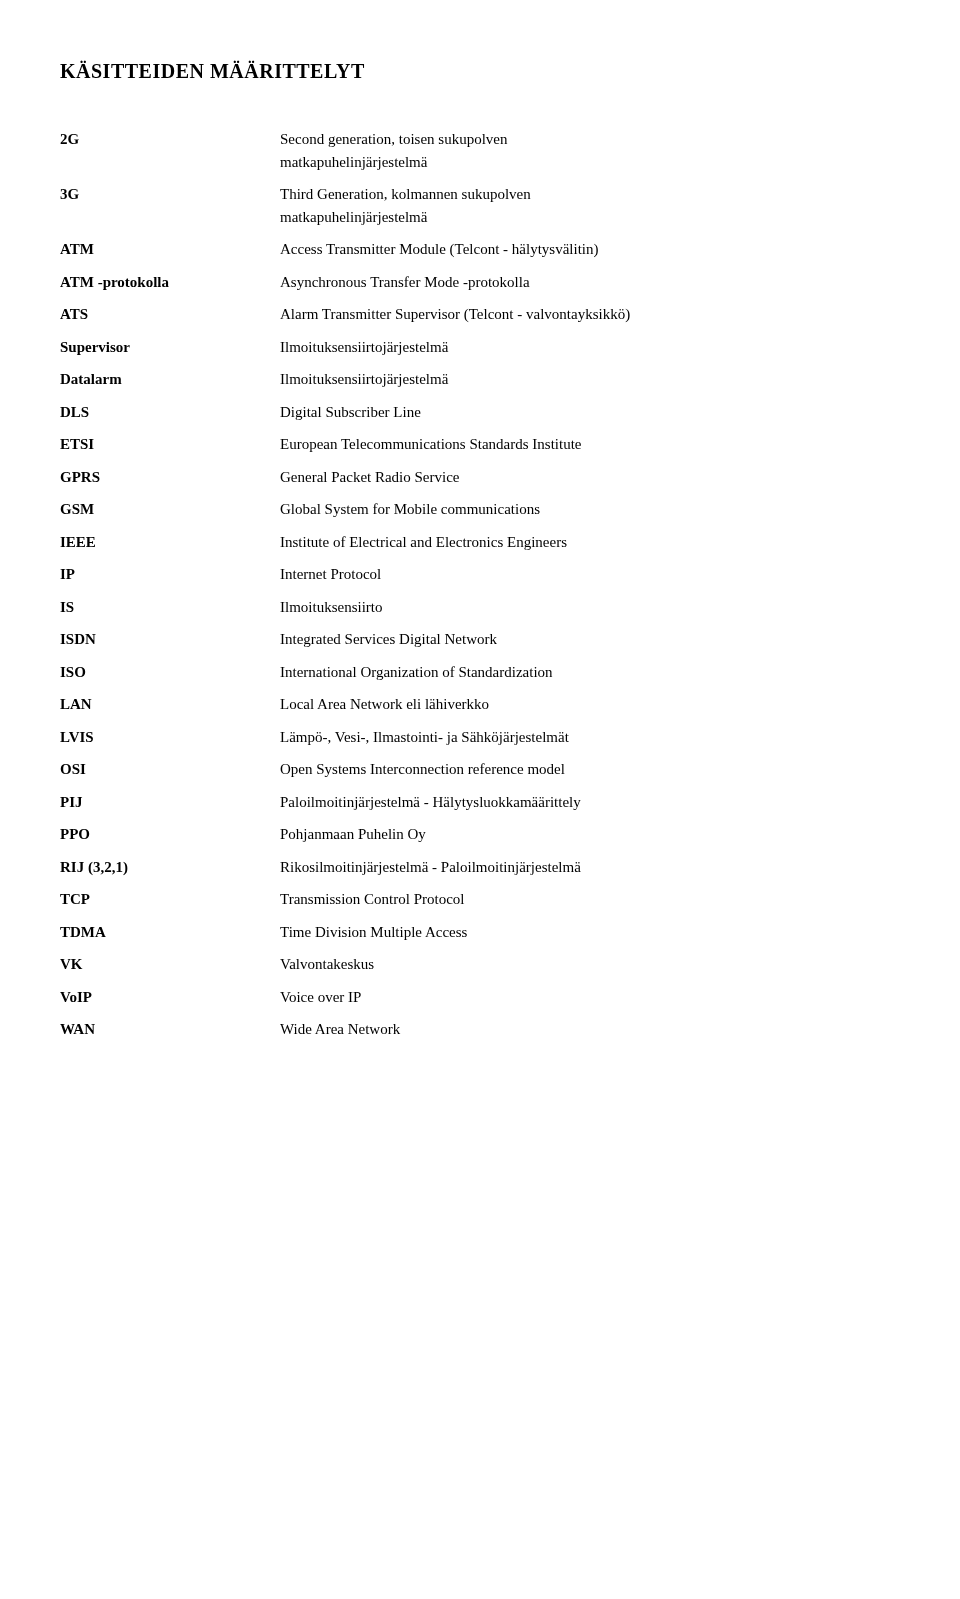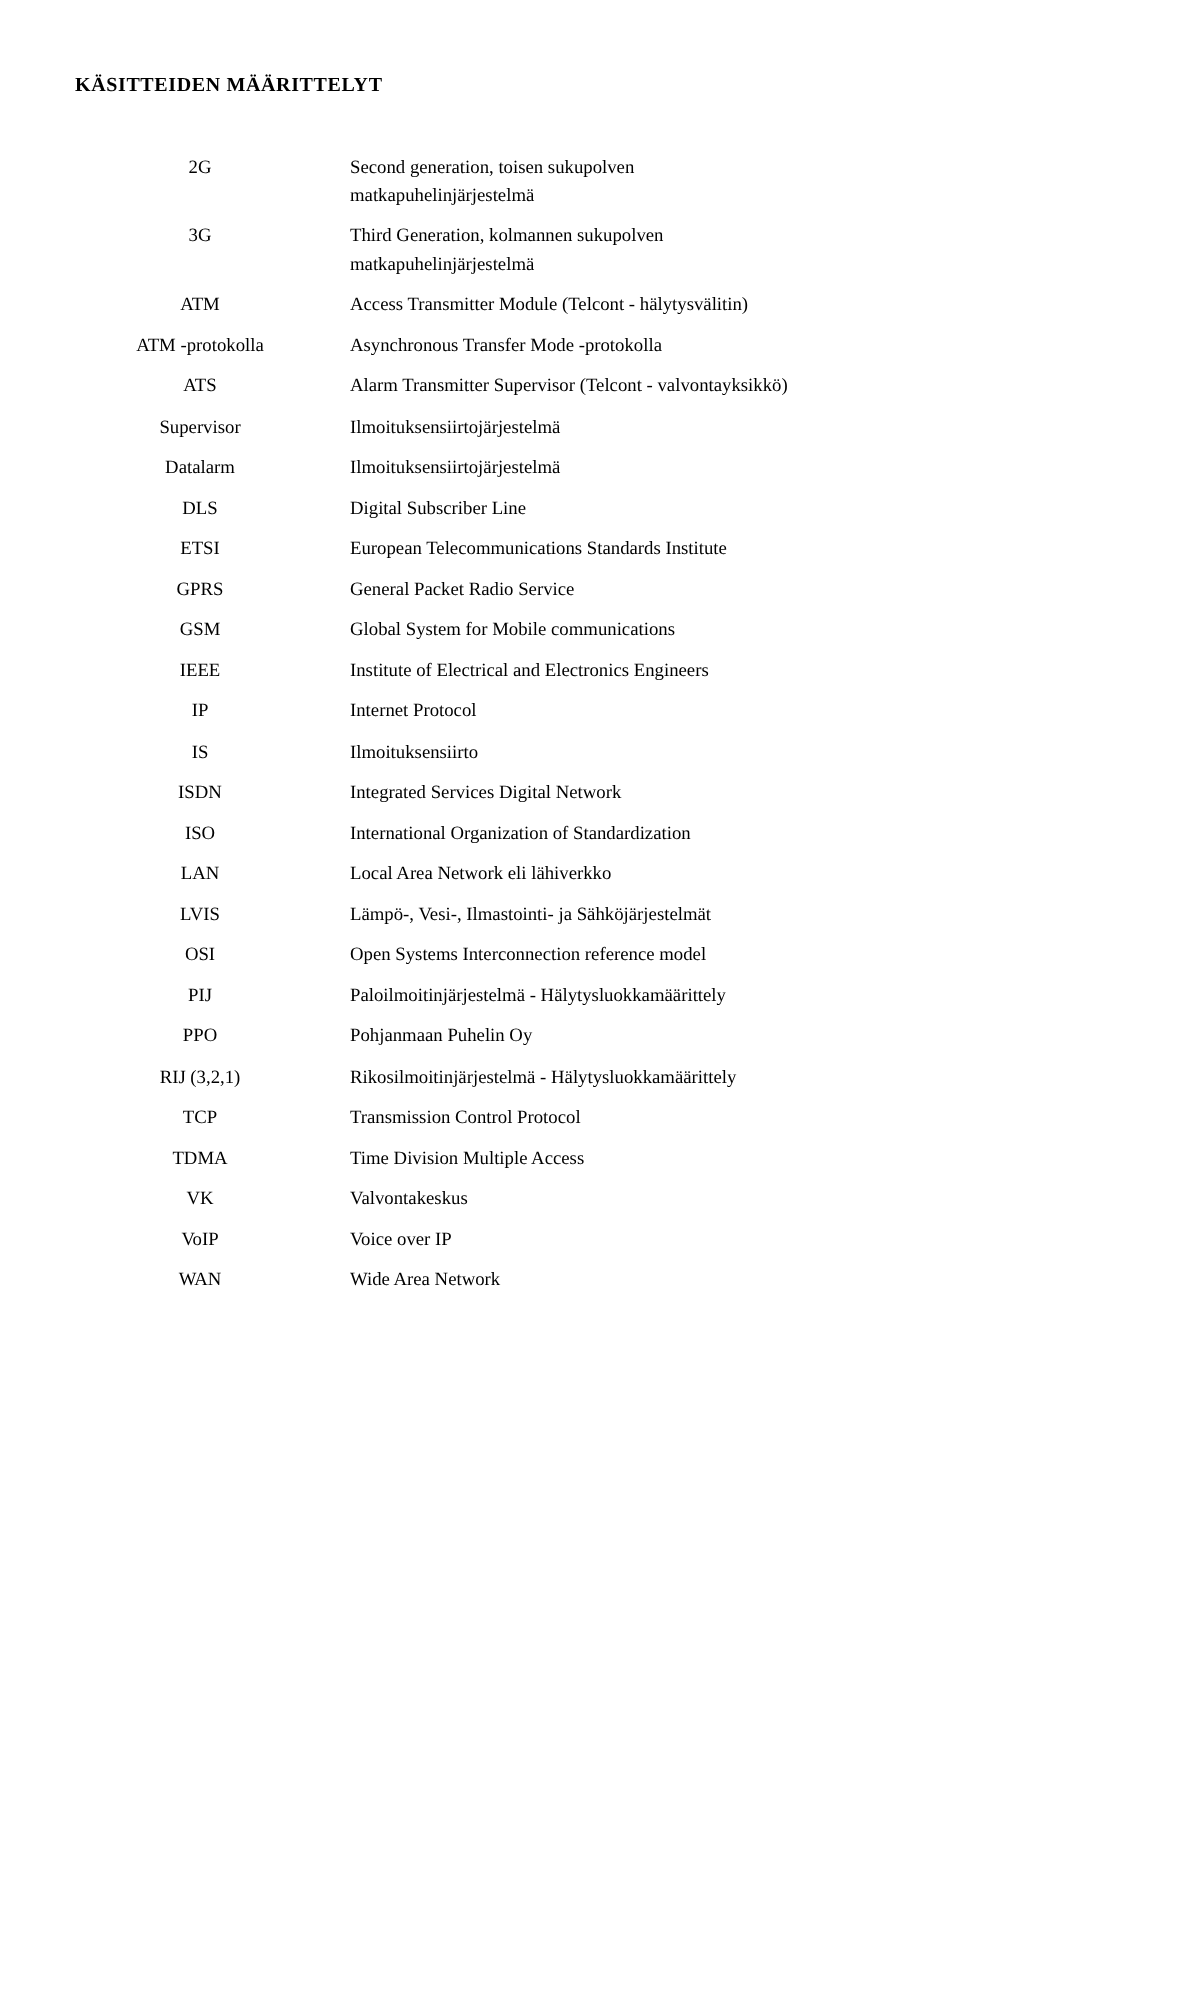--- a/index.html
+++ b/index.html
@@ -9,40 +9,39 @@
     }
     body {
       font-family: "Times New Roman", Times, serif;
       background: #ffffff;
       color: #000000;
       padding: 60px 60px 60px 60px;
       width: 960px;
       min-height: 1599px;
     }
     h1 {
-      font-size: 16px;
+      font-size: 20px;
       font-weight: bold;
       margin-bottom: 40px;
       letter-spacing: 0.5px;
     }
     .definitions-table {
       width: 100%;
       border-collapse: collapse;
     }
     .definitions-table tr td {
       padding: 5px 0;
       vertical-align: top;
       font-size: 15px;
       line-height: 1.5;
     }
     .definitions-table tr td:first-child {
       width: 220px;
-      font-weight: normal;
+      font-weight: bold;
       padding-right: 20px;
-      text-align: center;
     }
     .definitions-table tr td:last-child {
       width: auto;
     }
   </style>
 </head>
 <body>
 
 <h1>KÄSITTEIDEN MÄÄRITTELYT</h1>
 
@@ -127,21 +126,21 @@
       <tr>
         <td>PIJ</td>
         <td>Paloilmoitinjärjestelmä - Hälytysluokkamäärittely</td>
       </tr>
       <tr>
         <td>PPO</td>
         <td>Pohjanmaan Puhelin Oy</td>
       </tr>
       <tr>
         <td>RIJ (3,2,1)</td>
-        <td>Rikosilmoitinjärjestelmä - Hälytysluokkamäärittely</td>
+        <td>Rikosilmoitinjärjestelmä - Paloilmoitinjärjestelmä</td>
       </tr>
       <tr>
         <td>TCP</td>
         <td>Transmission Control Protocol</td>
       </tr>
       <tr>
         <td>TDMA</td>
         <td>Time Division Multiple Access</td>
       </tr>
       <tr>

